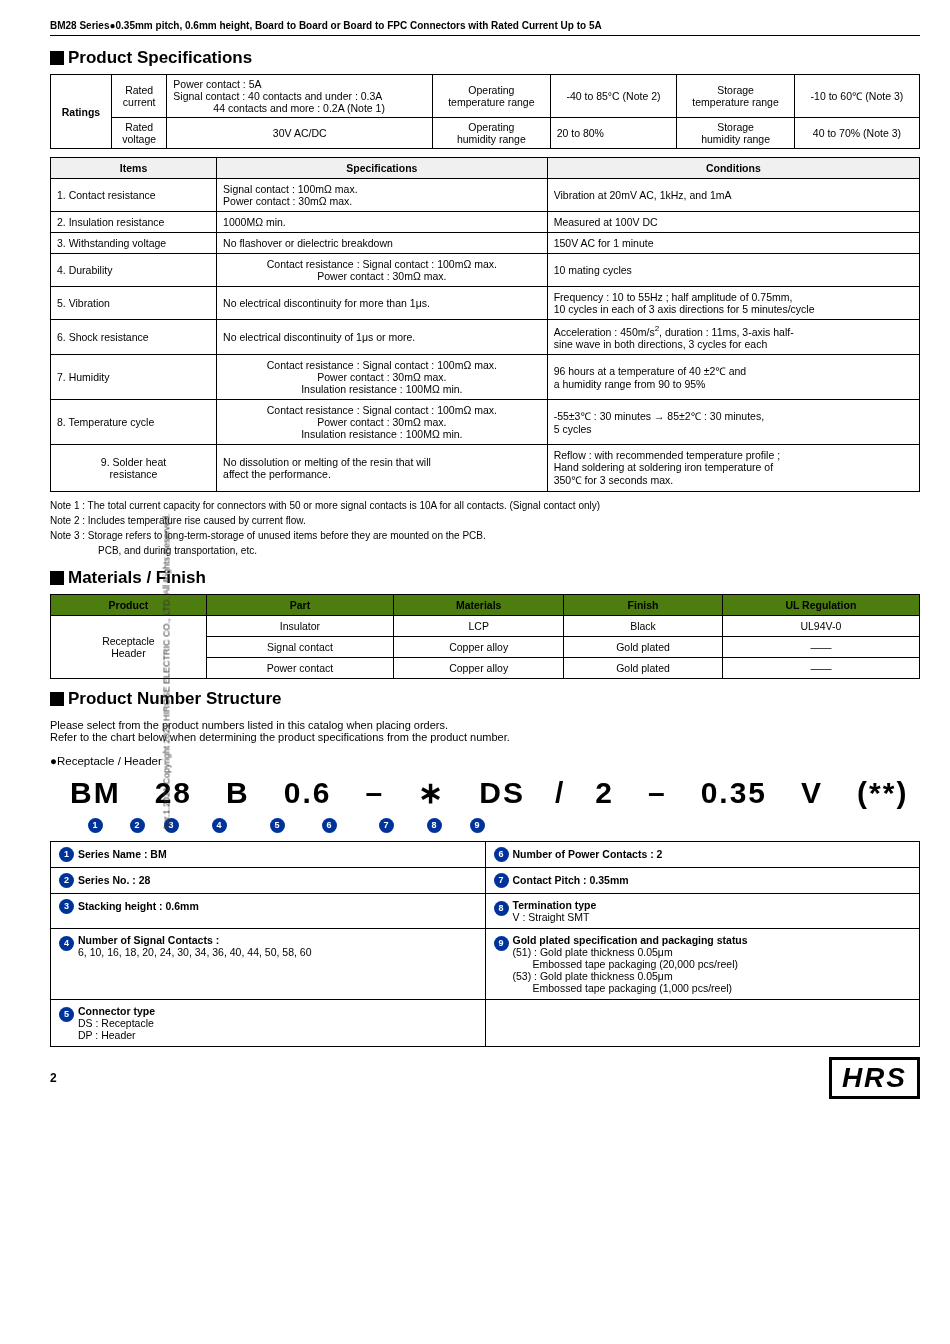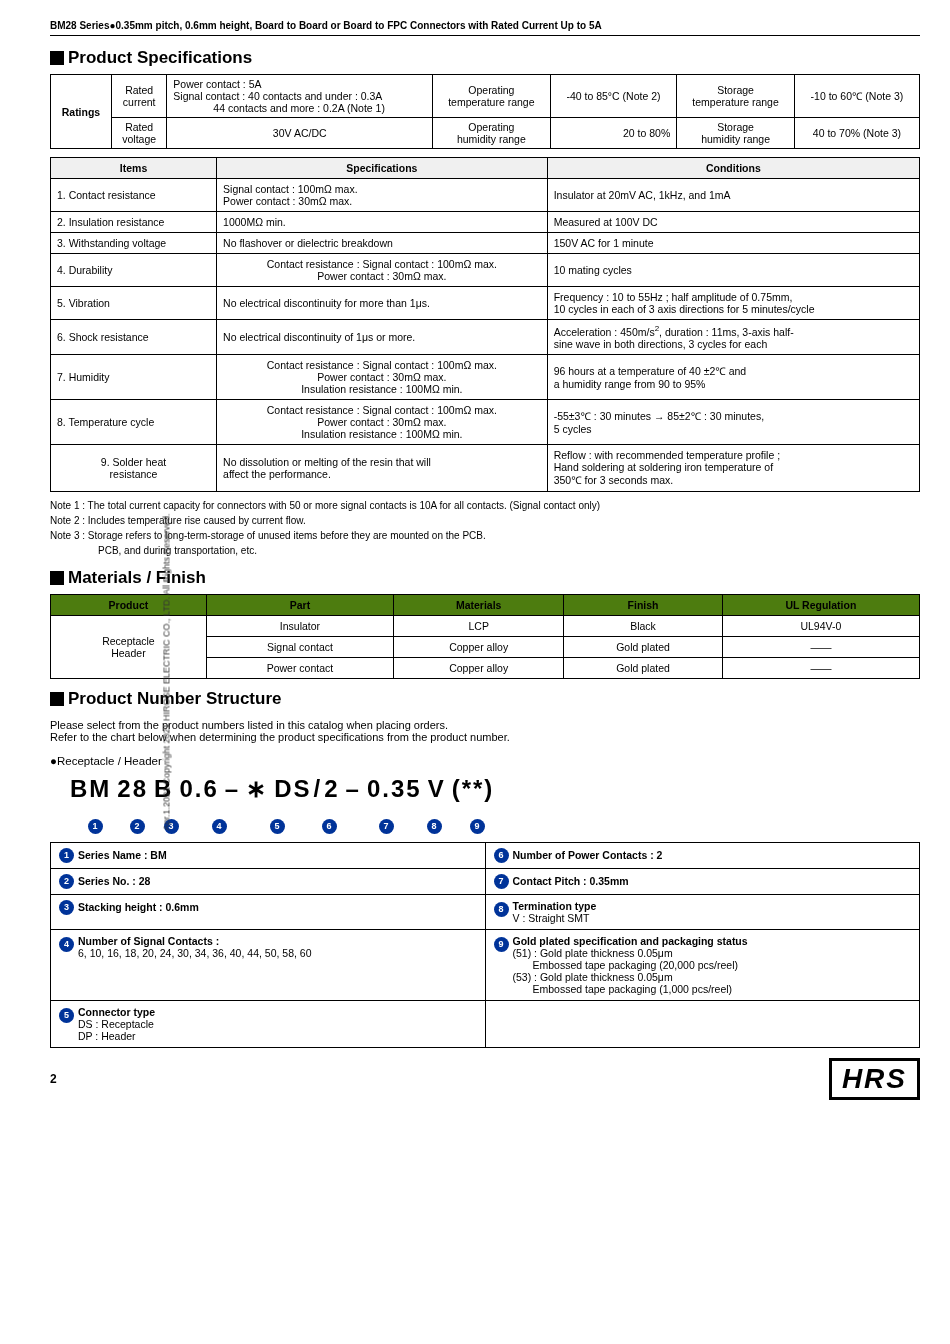--- a/index.html
+++ b/index.html
@@ -182,40 +182,40 @@
         </td>
         <td style="text-align:center;">Operating<br>temperature range</td>
         <td style="text-align:center;">-40 to 85°C (Note 2)</td>
         <td style="text-align:center;">Storage<br>temperature range</td>
         <td style="text-align:center;border-radius:6px;">-10 to 60℃ (Note 3)</td>
       </tr>
       <tr>
         <td style="text-align:center;">Rated<br>voltage</td>
         <td style="text-align:center;">30V AC/DC</td>
         <td style="text-align:center;">Operating<br>humidity range</td>
-        <td style="text-align:right;">20 to 80%</td>
+        <td style="text-align:left;">20 to 80%</td>
         <td style="text-align:center;">Storage<br>humidity range</td>
         <td style="text-align:center;">40 to 70% (Note 3)</td>
       </tr>
     </tbody>
   </table>
 
   <table class="spec-main-table">
     <thead>
       <tr>
         <th>Items</th>
         <th>Specifications</th>
         <th>Conditions</th>
       </tr>
     </thead>
     <tbody>
       <tr>
         <td>1. Contact resistance</td>
         <td>Signal contact : 100mΩ max.<br>Power contact : 30mΩ max.</td>
-        <td>Insulator at 20mV AC, 1kHz, and 1mA</td>
+        <td>Vibration at 20mV AC, 1kHz, and 1mA</td>
       </tr>
       <tr>
         <td>2. Insulation resistance</td>
         <td>1000MΩ min.</td>
         <td>Measured at 100V DC</td>
       </tr>
       <tr>
         <td>3. Withstanding voltage</td>
         <td>No flashover or dielectric breakdown</td>
         <td>150V AC for 1 minute</td>
@@ -307,21 +307,21 @@
     <div>Please select from the product numbers listed in this catalog when placing orders.</div>
     <div>Refer to the chart below when determining the product specifications from the product number.</div>
     <br>
     <div class="pns-subtitle">
       <span>●Receptacle / Header</span>
     </div>
 
     
     <div style="margin-left:20px;">
 
-      <div style="display:flex; align-items:baseline; font-size:24px; font-weight:bold; letter-spacing:2px; margin-bottom:16px;">
+      <div style="display:flex; align-items:baseline; font-size:30px; font-weight:bold; letter-spacing:2px; margin-bottom:8px;gap:28px;">
         <span>BM</span>
         <span style="margin-left:6px;">28</span>
         <span style="margin-left:6px;">B</span>
         <span style="margin-left:6px;text-align:right;">0.6</span>
         <span style="margin-left:6px;">–</span>
         <span style="margin-left:6px;">∗</span>
         <span style="margin-left:6px;">DS</span>
         <span style="margin-left:2px;">/</span>
         <span style="margin-left:2px;">2</span>
         <span style="margin-left:6px;">–</span>

